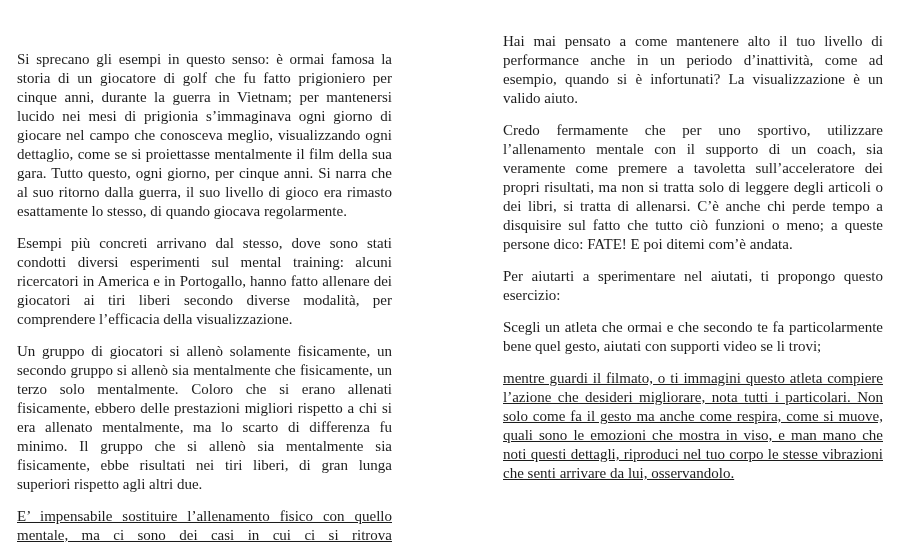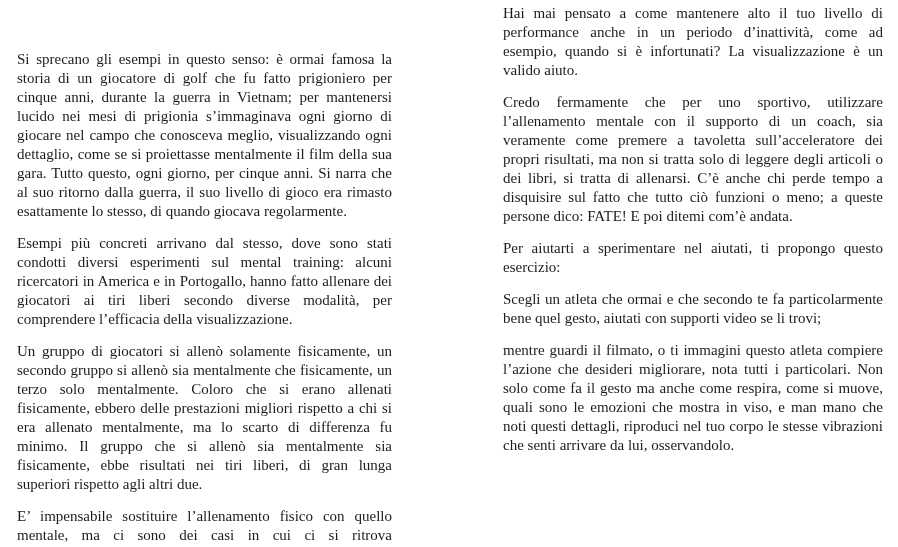--- a/index.html
+++ b/index.html
@@ -23,28 +23,29 @@
     font-size: 15px;
     line-height: 19px;
   }
   .col-left {
     left: 17px;
     top: 50px;
     width: 375px;
   }
   .col-right {
     left: 503px;
-    top: 4px;
+    top: 32px;
     width: 380px;
   }
   .text-column p {
     margin: 0 0 13px 0;
   }
   .text-column p:last-child {
     margin-bottom: 16px;
+    text-decoration: underline;
   }
 </style>
 </head>
 <body>
 
 <div class="page">
   <div class="text-column col-left">
       <p>Si sprecano gli esempi in questo senso: è ormai famosa la storia di un giocatore di golf che fu fatto prigioniero per cinque anni, durante la guerra in Vietnam; per mantenersi lucido nei mesi di prigionia s’immaginava ogni giorno di giocare nel campo che conosceva meglio, visualizzando ogni dettaglio, come se si proiettasse mentalmente il film della sua gara. Tutto questo, ogni giorno, per cinque anni. Si narra che al suo ritorno dalla guerra, il suo livello di gioco era rimasto esattamente lo stesso, di quando giocava regolarmente.</p>
       <p>Esempi più concreti arrivano dal stesso, dove sono stati condotti diversi esperimenti sul mental training: alcuni ricercatori in America e in Portogallo, hanno fatto allenare dei giocatori ai tiri liberi secondo diverse modalità, per comprendere l’efficacia della visualizzazione.</p>
       <p>Un gruppo di giocatori si allenò solamente fisicamente, un secondo gruppo si allenò sia mentalmente che fisicamente, un terzo solo mentalmente. Coloro che si erano allenati fisicamente, ebbero delle prestazioni migliori rispetto a chi si era allenato mentalmente, ma lo scarto di differenza fu minimo. Il gruppo che si allenò sia mentalmente sia fisicamente, ebbe risultati nei tiri liberi, di gran lunga superiori rispetto agli altri due.</p>

